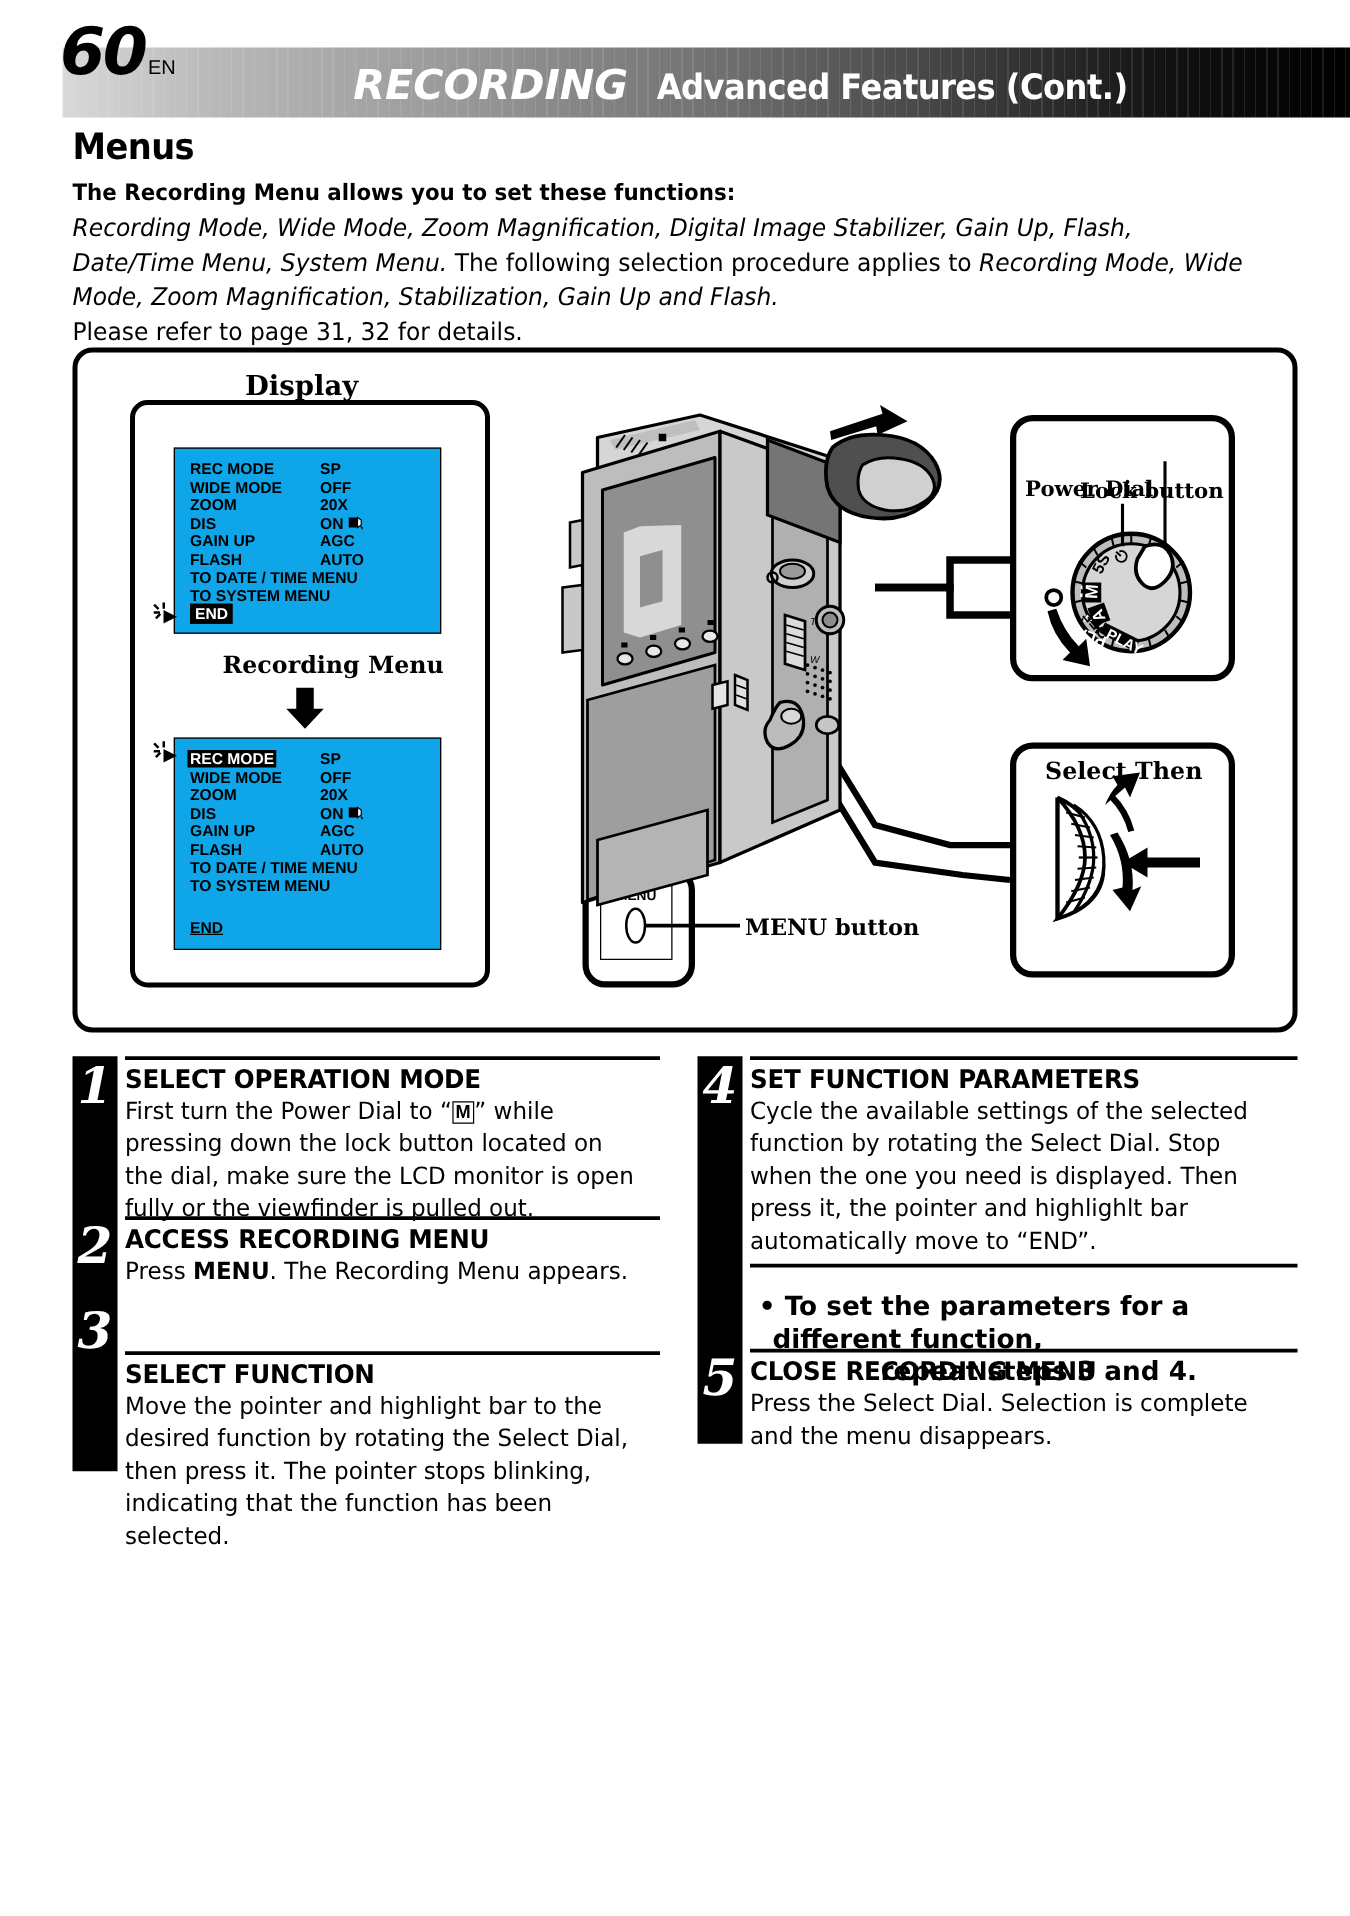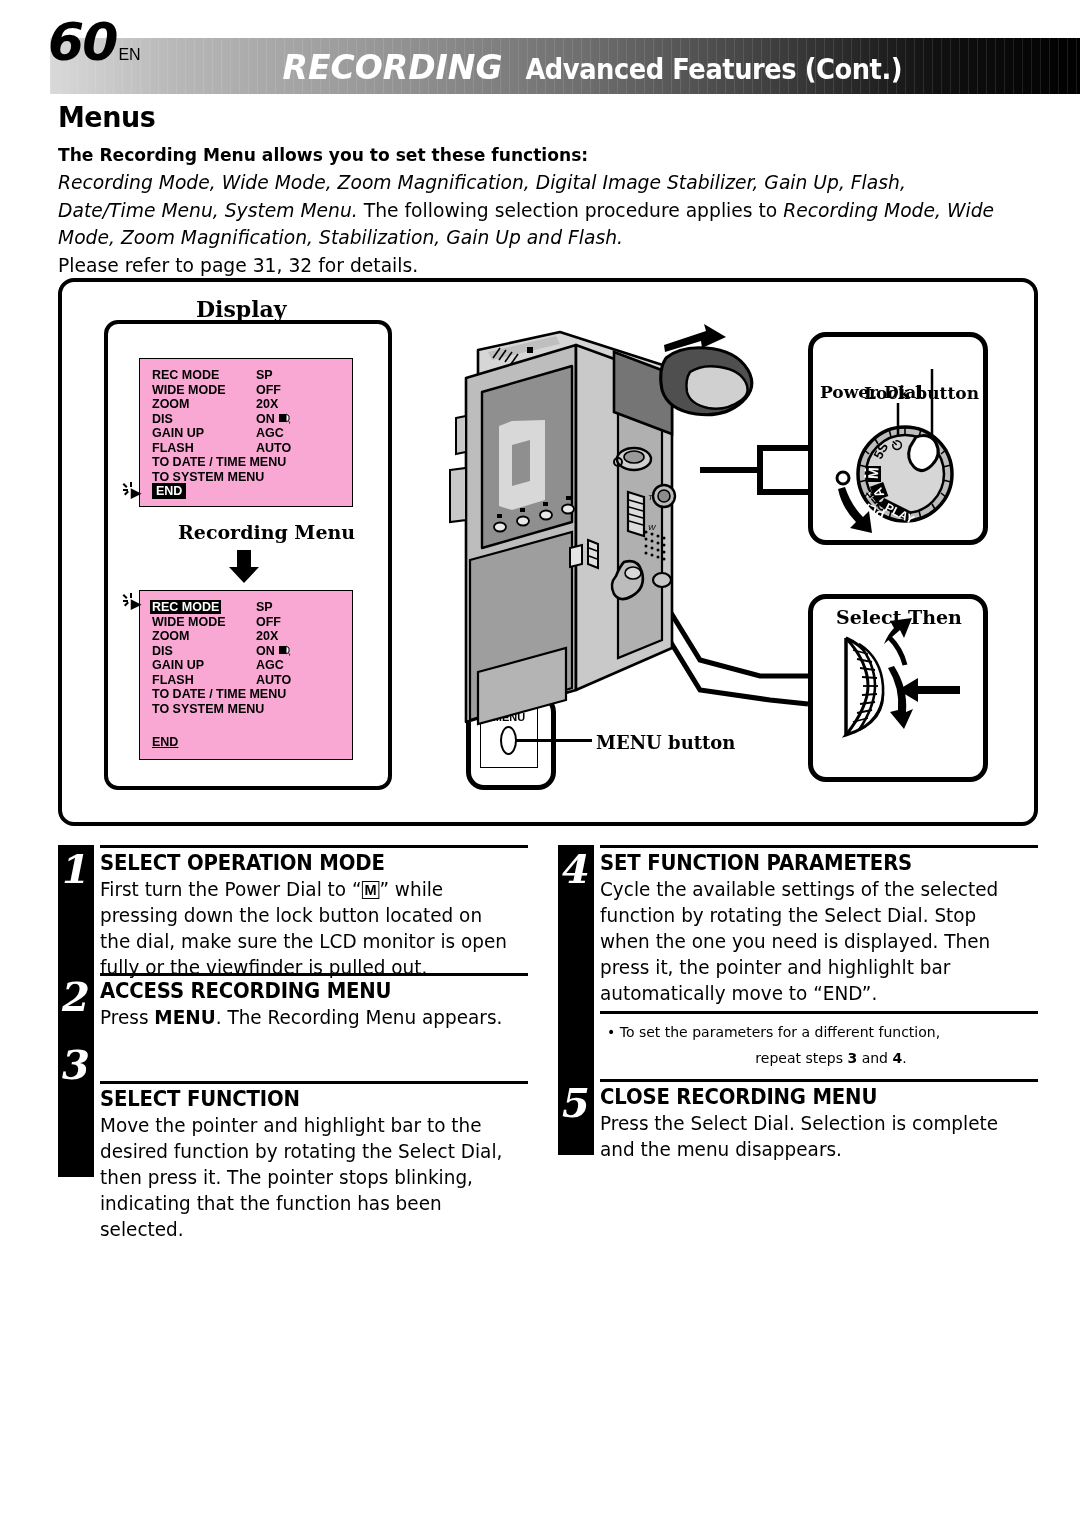--- a/index.html
+++ b/index.html
@@ -91,21 +91,21 @@
     font-weight:700; font-size:22px;
   }
   .disp-panel{
     position:absolute; left:104px; top:320px; width:288px; height:470px;
     border:4px solid #000; border-radius:14px; box-sizing:border-box;
     background:#fff;
   }
 
   
   .lcd{
-    position:absolute; background:#f9a8d4; border:1px solid #000;
+    position:absolute; background:#0ea5e9; border:1px solid #000;
     font-family:"Liberation Sans", sans-serif;
     font-weight:700; font-size:12.5px; line-height:14.5px;
   }
   .lcd1{left:139px; top:358px; width:212px; height:147px;}
   .lcd2{left:139px; top:590px; width:212px; height:168px;}
   .lcd-rows{position:absolute; left:12px; top:9px; width:195px;}
   .lcd-row{display:flex; height:14.5px; white-space:nowrap;}
   .lcd-row .lbl{width:104px;}
   .lcd-row .val{width:90px;}
   .lcd-row.wide .lbl{width:auto;}
@@ -214,23 +214,24 @@
     transform:scaleX(0.97); transform-origin:left center;
   }
   .step p b{font-weight:700;}
   .mbox{
     display:inline-block; border:1.6px solid #000; padding:0 2px;
     font-weight:700; font-size:15px; line-height:16px; vertical-align:1px;
     font-family:"Liberation Sans", sans-serif;
   }
   .bullet{
     position:absolute; left:42px; width:438px;
-    border-top:3px solid #000; padding-top:5px; box-sizing:border-box;
-    font-family:"DejaVu Sans", sans-serif; font-size:14px; line-height:26px;
+    border-top:3px solid #000; padding-top:18px; box-sizing:border-box;
+    font-family:"DejaVu Sans", sans-serif; font-size:21px; line-height:26px;
     transform-origin:left center;
+    font-weight:bold;
   }
   .bullet .ind{display:block; padding-left:18px; text-indent:-11px;}
   .bullet .ind2{display:block; padding-left:24px;text-align:center;}
 </style>
 </head>
 <body>
 
 <div class="page">
 
   <div class="header">

